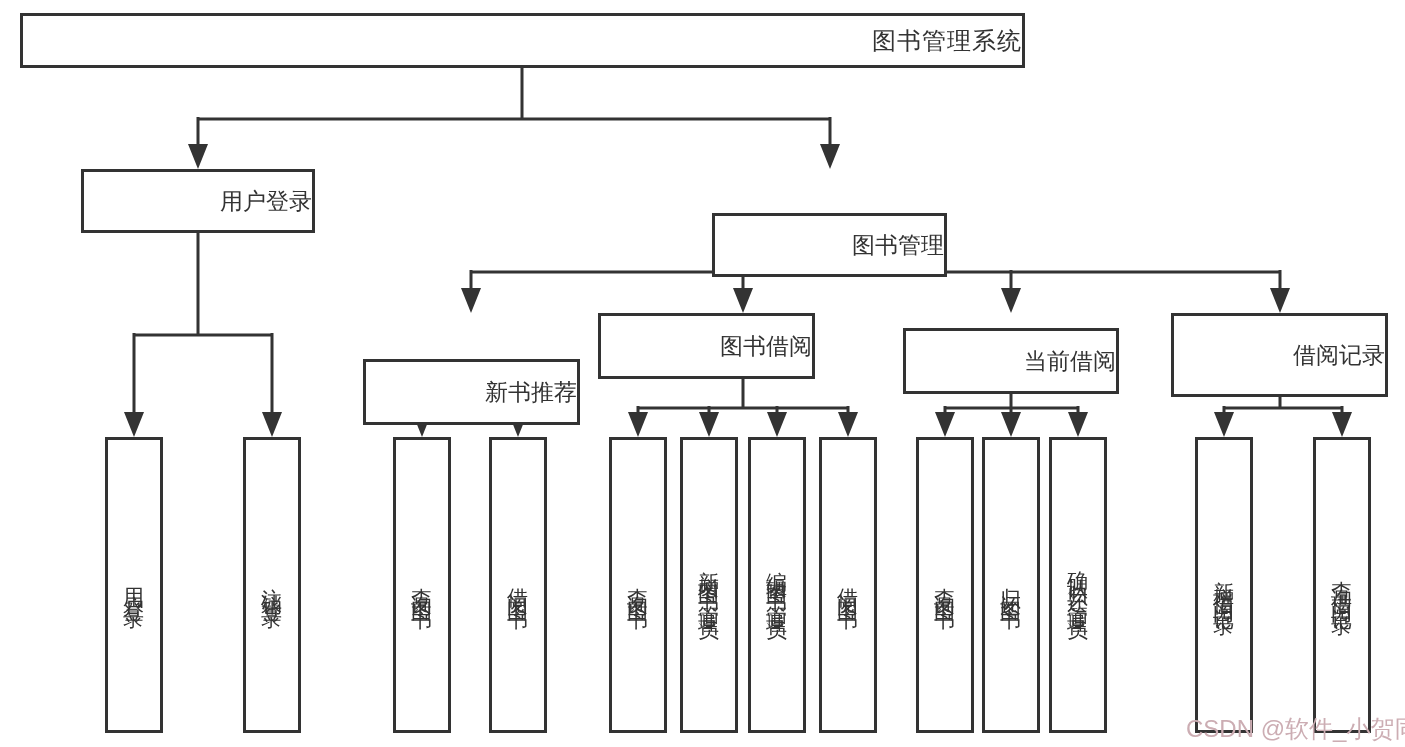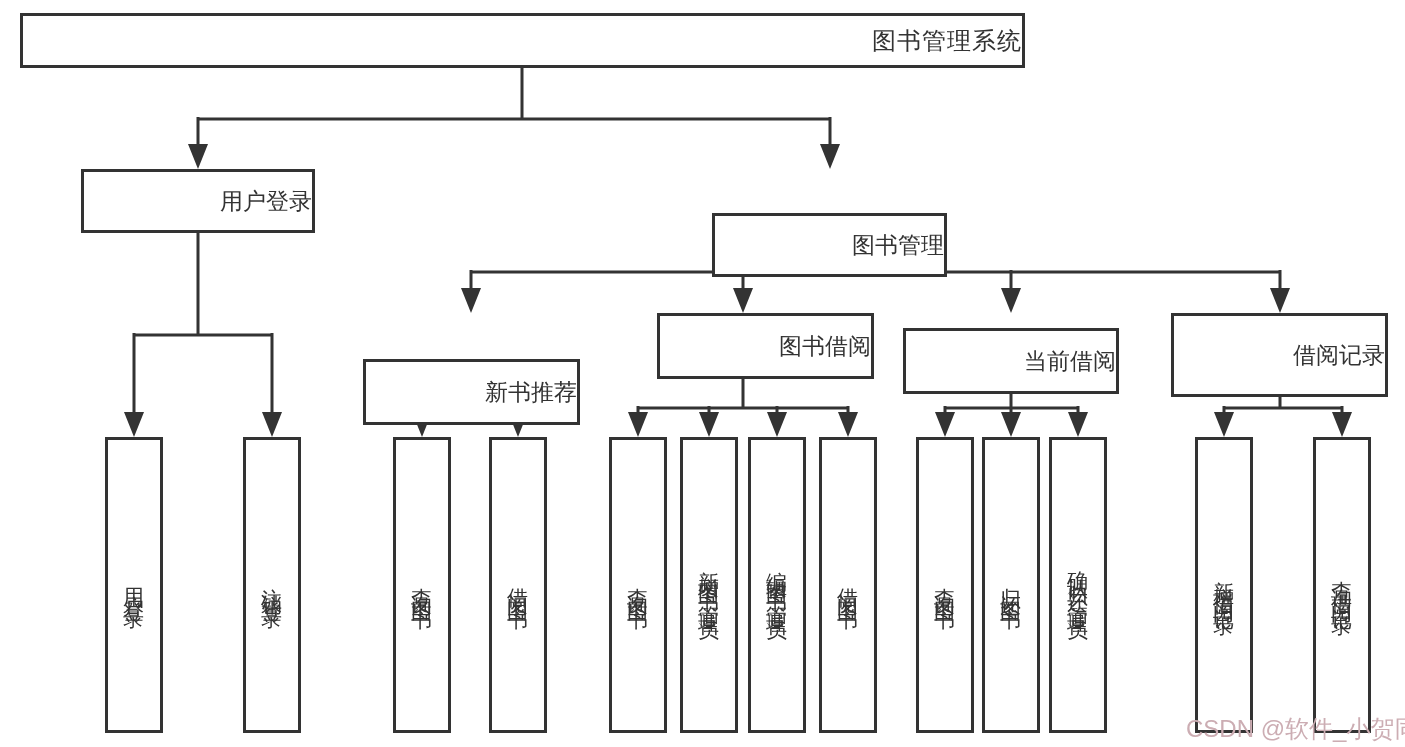--- a/index.html
+++ b/index.html
@@ -47,21 +47,21 @@
     writing-mode:vertical-rl;
     text-orientation:mixed;
     letter-spacing:7px;
     line-height:1;
   }
   
   .n-root {left:20px;  top:13px;  width:1005px; height:55px;}
   .n-l2a  {left:81px;  top:169px; width:234px;  height:64px;}
   .n-l2b  {left:712px; top:169px; width:235px;  height:64px;margin-top:44px;}
   .n-l3a  {left:363px; top:313px; width:217px;  height:66px;margin-top:46px;}
-  .n-l3b  {left:657px; top:313px; width:217px;  height:66px;}
+  .n-l3b  {left:598px; top:313px; width:217px;  height:66px;}
   .n-l3c  {left:903px; top:328px; width:216px;  height:66px;}
   .n-l3d  {left:1171px;top:313px; width:217px;  height:84px;}
   
   .n-u1{left:105px;} .n-u2{left:243px;}
   .n-n1{left:393px;} .n-n2{left:489px;}
   .n-b1{left:609px;} .n-b2{left:680px;} .n-b3{left:748px;} .n-b4{left:819px;}
   .n-c1{left:916px;} .n-c2{left:982px;} .n-c3{left:1049px;}
   .n-r1{left:1195px;} .n-r2{left:1313px;}
   #watermark{
     position:absolute;

